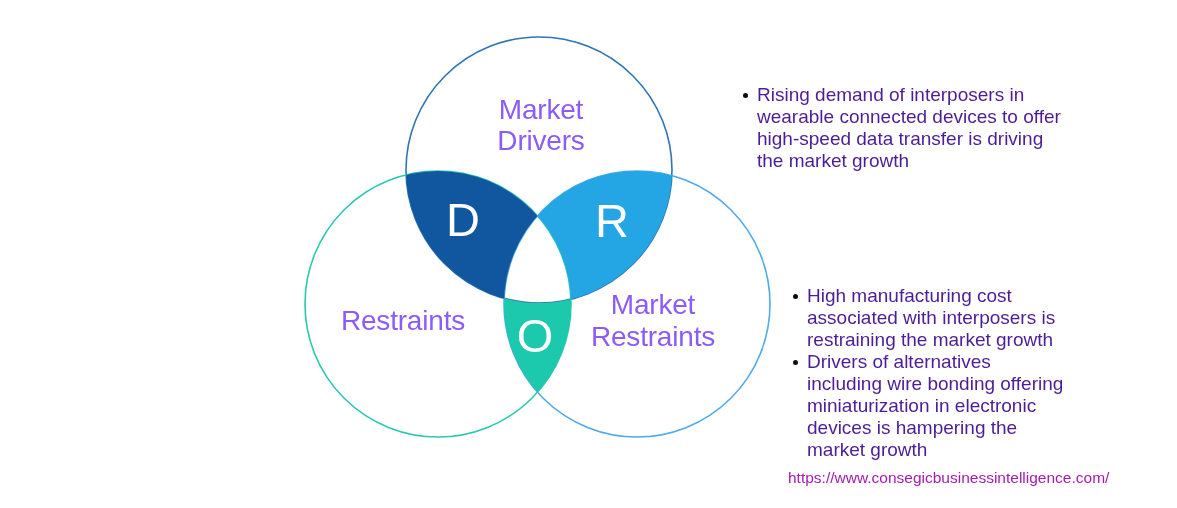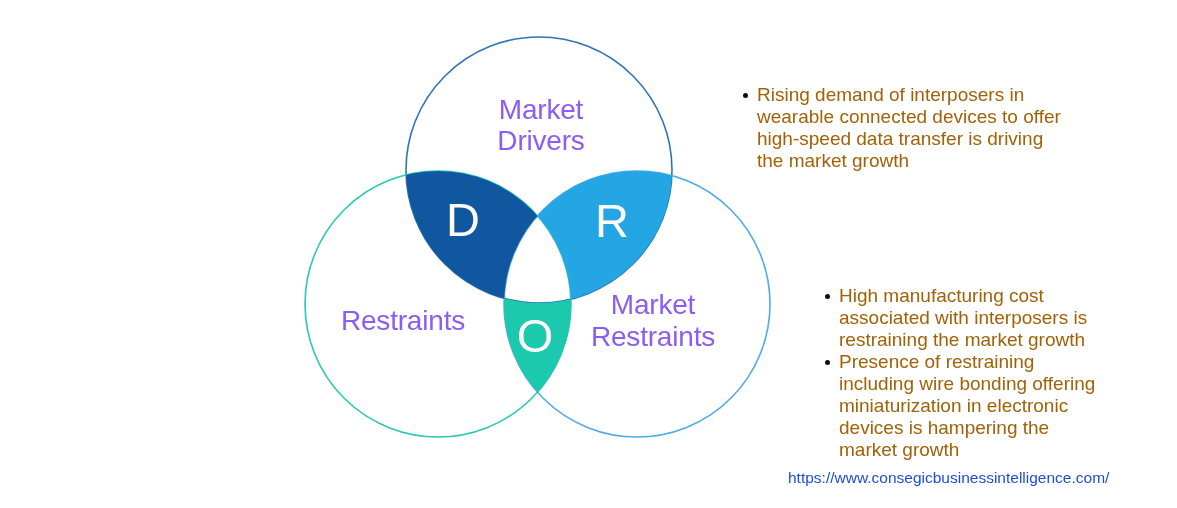--- a/index.html
+++ b/index.html
@@ -30,40 +30,40 @@
   .label-drivers   { left: 461px; top: 94px;  width: 160px; }
   .label-opportunity { left: 313px; top: 305px; width: 180px; }
   .label-restraints  { left: 573px; top: 289px; width: 160px; line-height: 32px; }
 
   ul.notes {
     position: absolute;
     margin: 0; padding: 0;
     list-style: none;
     font-size: 19px;
     line-height: 22px;
-    color: #a16207;
+    color: #4c1d95;
   }
   ul.notes li { position: relative; padding-left: 21px; }
   ul.notes li::before {
     content: '';
     position: absolute;
     left: 7px; top: 9px;
     width: 5px; height: 5px;
     border-radius: 50%;
     background: #0d0d0d;
   }
   .notes-drivers    { left: 736px; top: 84px;  width: 338px; }
-  .notes-restraints { left: 818px; top: 285px; width: 282px; }
+  .notes-restraints { left: 786px; top: 285px; width: 282px; }
   .notes-opportunity{ left: 74px;  top: 313px; width: 224px; }
 
   .source-url {
     position: absolute;
     left: 788px; top: 469px;
     font-size: 15.5px;
-    color: #1d4ed8;
+    color: #a21caf;
     white-space: nowrap;
   }
 </style>
 </head>
 <body>
 
 <div class="canvas">
 
   <svg class="venn-svg" width="1177" height="508" viewBox="0 0 1177 508">
     <defs>
@@ -100,19 +100,19 @@
   <div class="circle-label label-drivers">Market Drivers</div>
   <div class="circle-label label-opportunity">Restraints</div>
   <div class="circle-label label-restraints">Market Restraints</div>
 
   <ul class="notes notes-drivers">
     <li>Rising demand of interposers in wearable connected devices to offer high-speed data transfer is driving the market growth</li>
   </ul>
 
   <ul class="notes notes-restraints">
     <li>High manufacturing cost associated with interposers is restraining the market growth</li>
-    <li>Presence of restraining including wire bonding offering miniaturization in electronic devices is hampering the market growth</li>
+    <li>Drivers of alternatives including wire bonding offering miniaturization in electronic devices is hampering the market growth</li>
   </ul>
 
 
   <div class="source-url">https://www.consegicbusinessintelligence.com/</div>
 
 </div>
 
 </body></html>

